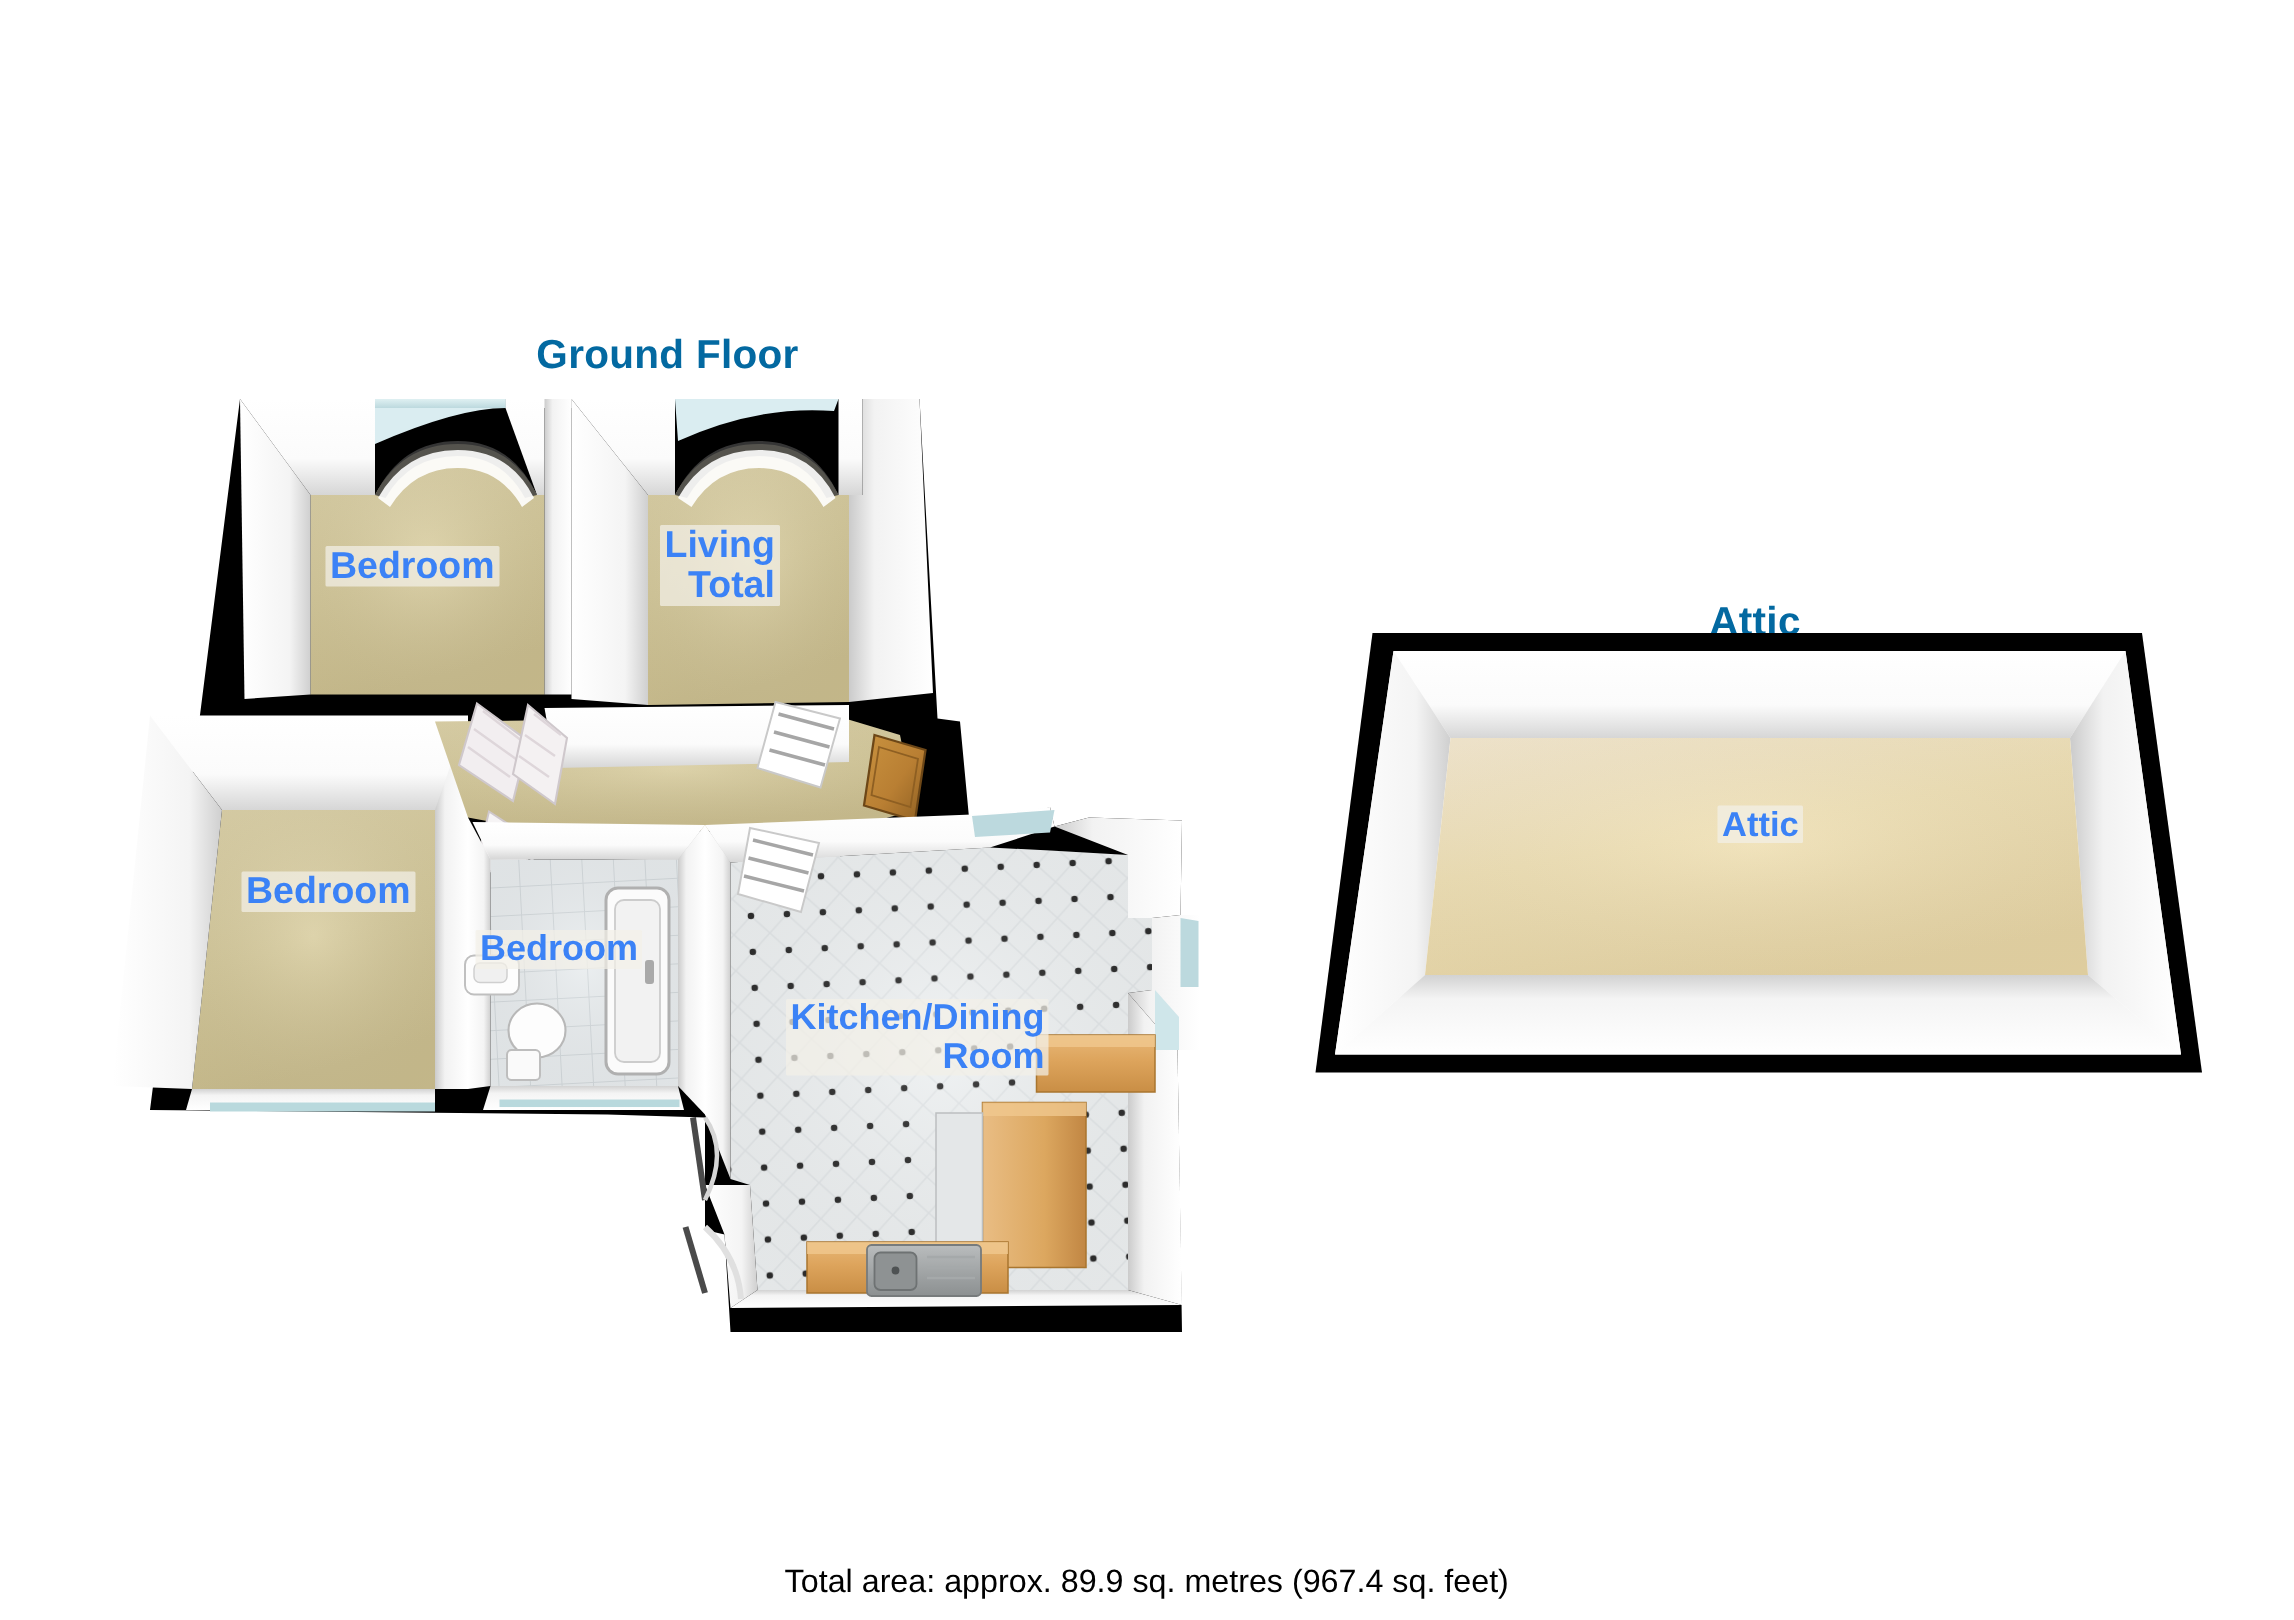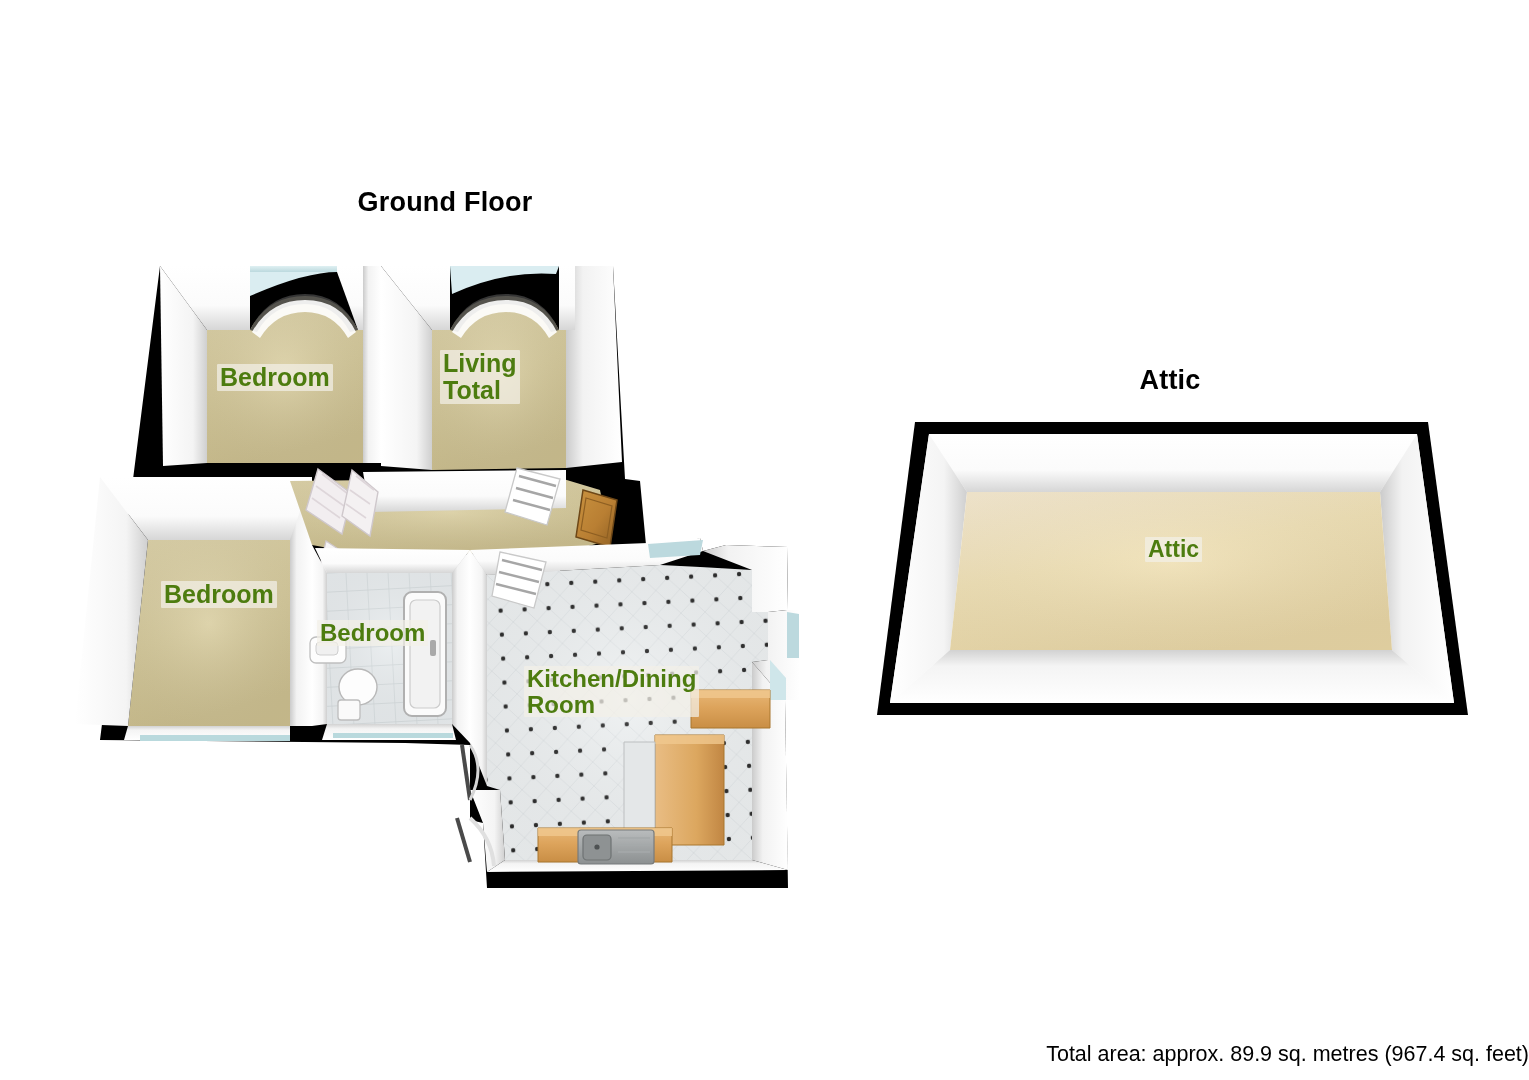--- a/index.html
+++ b/index.html
@@ -9,45 +9,45 @@
     background:#ffffff;
     font-family:"Liberation Sans", sans-serif;
     position:relative;
     overflow:hidden;
   }
   .plan-root{position:absolute;inset:0;}
 
   
   .title-block{position:absolute;text-align:center;}
   .title-block .flr-title{
-    font-size:27px;font-weight:bold;color:#000000;letter-spacing:0.2px;
-    line-height:1.1;white-space:nowrap;
+    font-size:27px;font-weight:bold;color:#0369a1;letter-spacing:0.2px;
+    line-height:1.1;white-space:nowrap;margin-top:34px;
   }
   .title-block .flr-sub{
     font-size:15.5px;font-weight:normal;color:#1a1a1a;margin-top:5px;
     white-space:nowrap;
   }
 
   #ground-title{left:199px;top:188px;width:492px;}
   #attic-title{left:970px;top:366px;width:400px;}
 
   
   #total-area{
-    position:absolute;left:0;top:1042px;width:1529px;text-align:right;
+    position:absolute;left:0;top:1042px;width:1529px;text-align:center;
     font-size:21.5px;color:#000;
   }
 
   
   svg.canvas{position:absolute;left:0;top:0;width:1529px;height:1080px;overflow:visible;}
 
   
   .room-label{
     position:absolute;
-    font-weight:bold;color:#4d7c0f;
-    text-align:left;
+    font-weight:bold;color:#3b82f6;
+    text-align:right;
     line-height:1.07;
     white-space:pre-line;
     background:rgba(242,240,232,0.72);
     padding:0 3px;
     border-radius:1px;
     pointer-events:auto;
   }
   #lbl-bedroom1{left:217px;top:364px;font-size:25px;}
   #lbl-living{left:440px;top:350px;font-size:25px;}
   #lbl-bedroom2{left:161px;top:581px;font-size:25px;}

